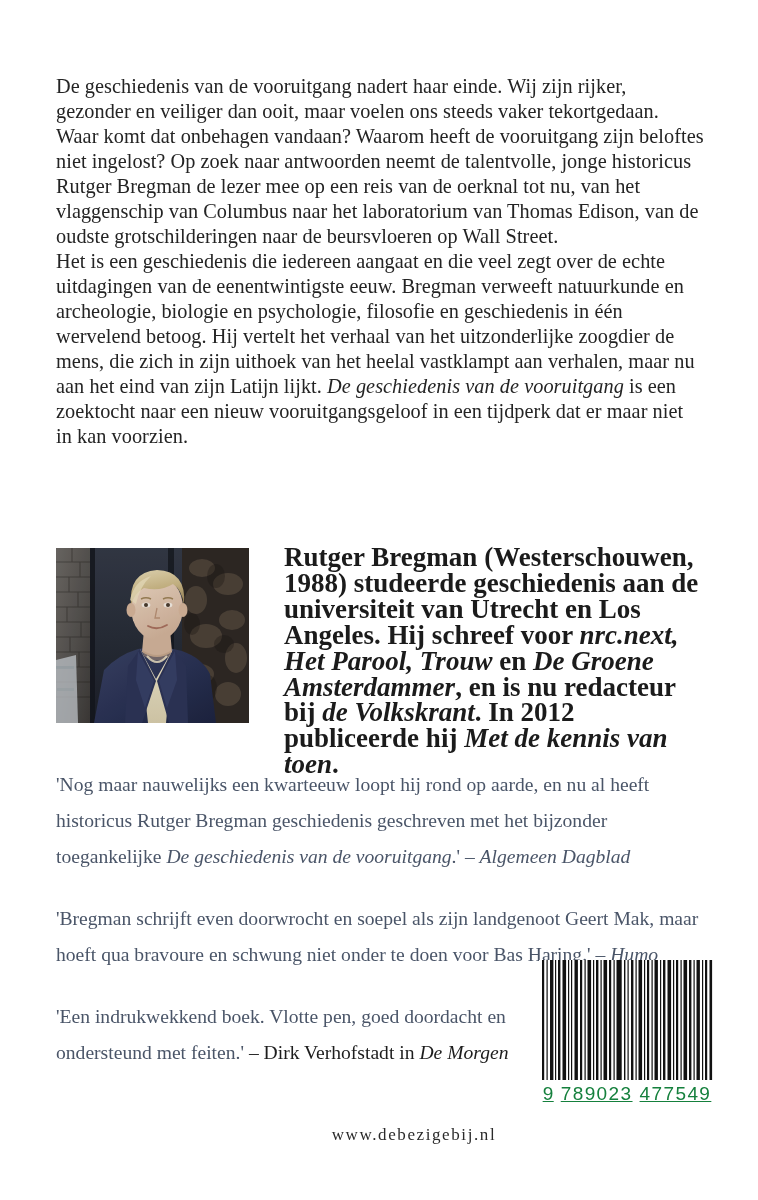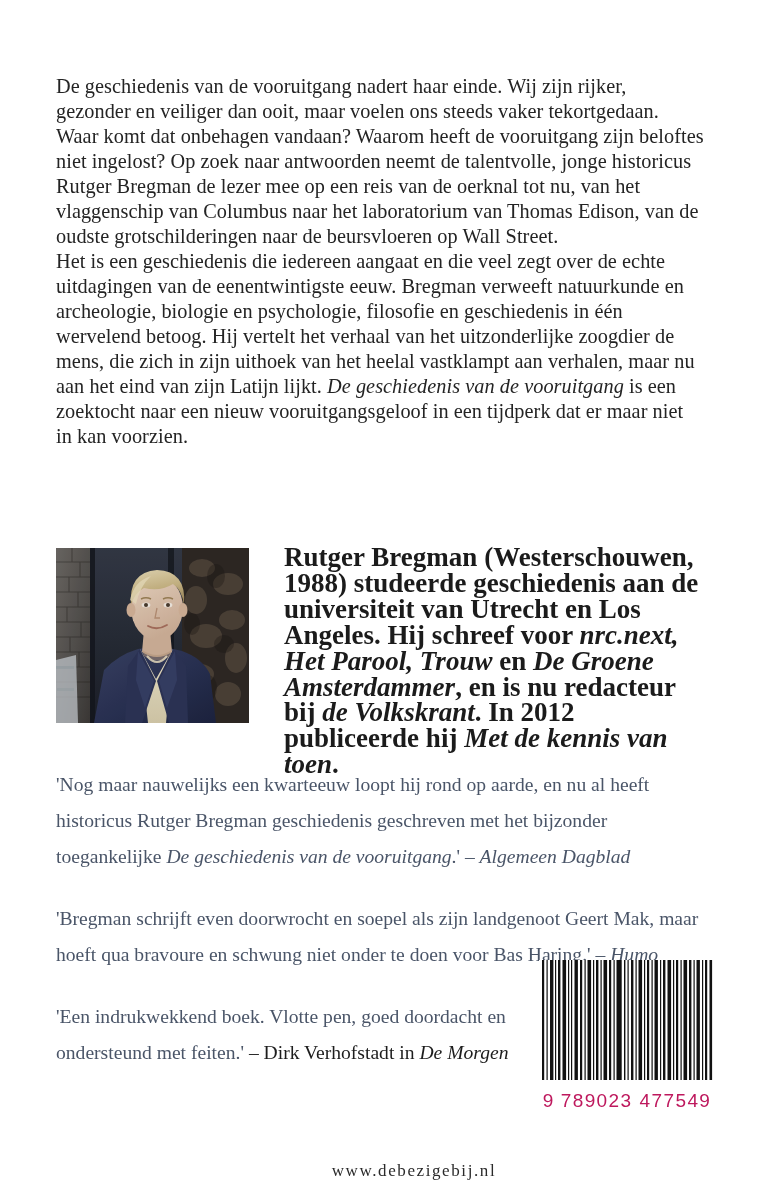--- a/index.html
+++ b/index.html
@@ -109,27 +109,28 @@
     left: 539px;
     top: 960px;
     width: 176px;
   }
   .barcode-bars {
     width: 176px;
     height: 120px;
     display: block;
   }
   .barcode-digits {
-    margin-top: 10px;
+    margin-top: 3px;
     font-family: "Liberation Sans", "DejaVu Sans", sans-serif;
     font-size: 19px;
     letter-spacing: 0.5px;
-    color: #be185d;
+    color: #15803d;
     text-align: center;
     white-space: nowrap;
+    text-decoration: underline;
   }
   .barcode-digits .lead {
     margin-right: 7px;
   }
   .barcode-digits .grp {
     letter-spacing: 1.4px;
   }
 
   
   .publisher-url {
@@ -138,21 +139,20 @@
     right: 0;
     top: 1125px;
     text-align: center;
     color: #2a2a2a;
     font-size: 17px;
     letter-spacing: 1.6px;
   }
   .publisher-url .url-inner {
     display: inline-block;
     margin-left: 70px;
-    margin-top: 36px;
   }
 </style>
 </head>
 <body>
 
 <div class="page">
 
   <div class="blurb">
     <p>De geschiedenis van de vooruitgang nadert haar einde. Wij zijn rijker, gezonder en veiliger dan ooit, maar voelen ons steeds vaker tekortgedaan. Waar komt dat onbehagen vandaan? Waarom heeft de vooruitgang zijn beloftes niet ingelost? Op zoek naar antwoorden neemt de talentvolle, jonge historicus Rutger Bregman de lezer mee op een reis van de oerknal tot nu, van het vlaggenschip van Columbus naar het laboratorium van Thomas Edison, van de oudste grotschilderingen naar de beursvloeren op Wall Street.</p>
     <p><span>Het is een geschiedenis die iedereen aangaat en die veel zegt over de echte uitdagingen van de eenentwintigste eeuw. Bregman verweeft natuurkunde en archeologie, biologie en psychologie, filosofie en geschiedenis in één wervelend betoog. Hij vertelt het verhaal van het uitzonderlijke zoogdier de mens, die zich in zijn uithoek van het heelal vastklampt aan verhalen, maar nu aan het eind van zijn Latijn lijkt. </span><em>De geschiedenis van de vooruitgang</em><span> is een zoektocht naar een nieuw vooruitgangsgeloof in een tijdperk dat er maar niet in kan voorzien.</span></p>

